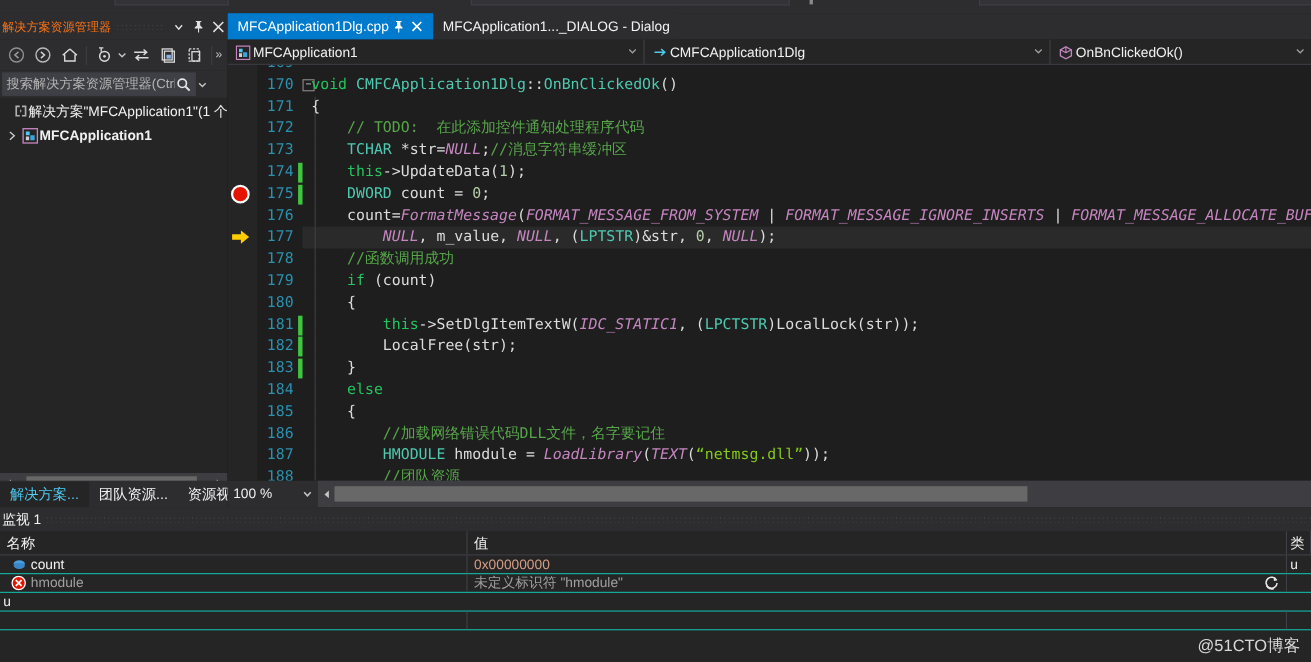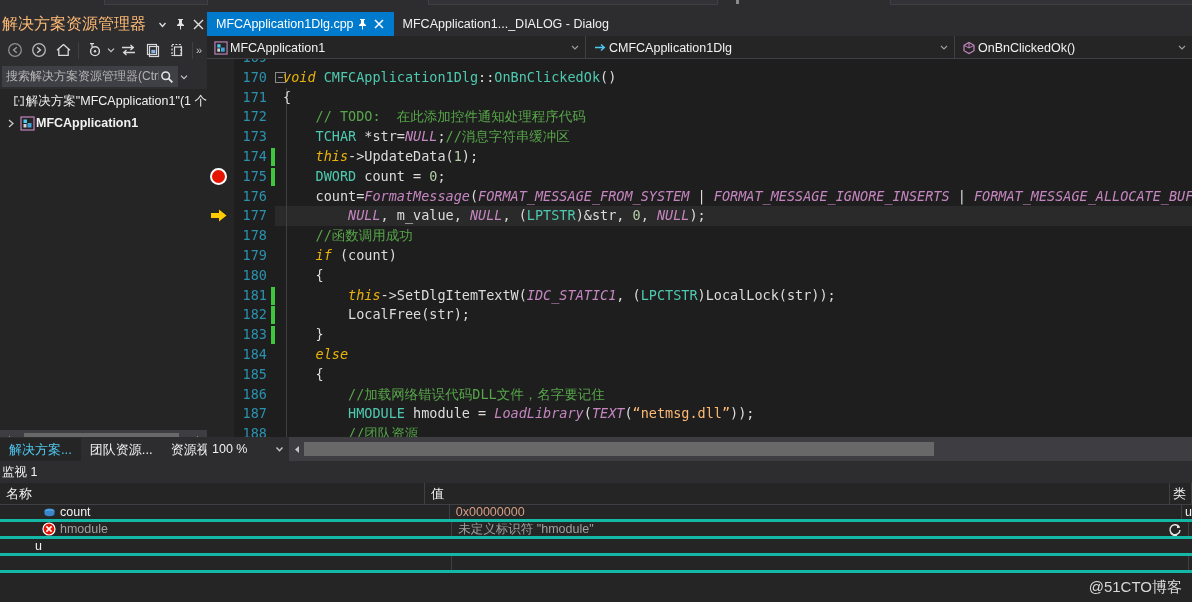--- a/index.html
+++ b/index.html
@@ -16,21 +16,21 @@
   .top-strip .tbox { position:absolute; top:-8px; height:13px; border:1px solid #3f3f46; background:#333337; }
   .tb1 { left:104px; width:104px; }
   .tb2 { left:428px; width:290px; }
   .tb3 { left:890px; width:348px; }
   .tb-dot { position:absolute; top:0px; width:3px; height:4px; background:#8a8a8a; }
 
   
   .se-panel { position:absolute; left:0; top:12px; width:207px; height:425px; background:#252526; }
   .se-title { position:absolute; left:0; top:0; width:207px; height:24px; background:#2d2d30;
               display:flex; align-items:center; padding-left:2px; }
-  .se-title-text { color:#fdba74; font-size:16px; white-space:nowrap; }
+  .se-title-text { color:#f97316; font-size:11px; white-space:nowrap; }
   .se-dots { flex:1; height:14px; margin:0 4px; position:relative; opacity:.55; }
   .se-dots::before { content:""; position:absolute; left:0; right:0; top:4px; height:6px;
      background-image: radial-gradient(#6d6d70 .5px, transparent .6px);
      background-size: 4px 4px; }
   .ttl-btn { width:18px; height:20px; color:#d0d0d0; font-size:13px; display:flex;
              align-items:center; justify-content:center; cursor:default; }
   .ttl-btn svg { display:block; }
 
   .se-toolbar { position:absolute; left:0; top:24px; width:207px; height:28px; background:#2d2d30;
                 display:flex; align-items:center; padding-left:3px; }
@@ -105,25 +105,25 @@
   .chgbar { position:absolute; left:64px; width:4px; top:1px; height:18px; }
   .chg-green { background:#3ec73e; }
   .codetxt { position:absolute; left:76px; }
   .cl.curline .hl { position:absolute; left:68px; right:0; top:0; height:19.8px; background:#2a2a2a; }
   .cl.curline .codetxt, .cl.curline .lnum { z-index:2; }
   .fold { position:absolute; left:68px; top:4px; width:11px; height:11px; border:1px solid #8a8a8a;
           color:#c0c0c0; font-size:9px; line-height:9px; text-align:center; }
   .indentline { position:absolute; left:79px; top:0; width:1px; height:19.8px; background:#404040; }
 
   
-  .kw   { color:#eab308;font-style:italic; }
+  .kw   { color:#22c55e; }
   .type { color:#4ec9b0; }
   .cmt  { color:#57a64a; }
   .mac  { color:#c586c0;font-style:italic; }
-  .str  { color:#fdba74; }
+  .str  { color:#84cc16; }
   .num  { color:#b5cea8; }
   .pln  { color:#dcdcdc; }
 
   
   .bp-dot { position:absolute; left:3px; width:17px; height:17px; border-radius:50%;
             background:#e51400; border:2px solid #ffffff; }
   .exec-arrow { position:absolute; left:3px; width:18px; height:17px; }
 
   
   .ed-bottom { position:absolute; left:0; top:425px; width:985px; height:24px; background:#2d2d30;
@@ -139,21 +139,21 @@
 
   
   .watch { position:absolute; left:0; top:461px; width:1192px; height:141px; background:#252526; }
   .watch-title { height:22px; background:#2d2d30; display:flex; align-items:center; padding-left:2px; }
   .watch-title-text { color:#f1f1f1; font-size:12.5px; white-space:nowrap; padding-right:4px; }
   .watch-dots { flex:1; height:14px; position:relative; opacity:.55; }
   .watch-dots::before { content:""; position:absolute; left:0; right:0; top:4px; height:6px;
      background-image: radial-gradient(#6d6d70 .5px, transparent .6px); background-size:4px 4px; }
 
   .wt-head { display:flex; height:22px; background:#252526; border-bottom:1px solid #3f3f46; }
-  .wt-row  { display:flex; height:17px; border-bottom:3px solid #14b8a6; align-items:flex-end;padding-left:32px; }
+  .wt-row  { display:flex; height:17px; border-bottom:1px solid #14b8a6; align-items:flex-end; }
   .wt-c-name  { width:425px; display:flex; align-items:center; padding-left:6px;
                 border-right:1px solid #3f3f46; height:100%; }
   .wt-c-value { width:745px; display:flex; align-items:center; padding-left:6px;
                 border-right:1px solid #3f3f46; height:100%; position:relative; }
   .wt-c-type  { flex:1; display:flex; align-items:center; padding-left:3px; height:100%; }
   .wt-head .wt-c-name, .wt-head .wt-c-value, .wt-head .wt-c-type { border-right:1px solid #3f3f46; }
   .wt-htxt { color:#f1f1f1; font-size:13px; }
   .wt-name { color:#f1f1f1; font-size:12.5px; }
   .wt-name.dim { color:#a0a0a0; }
   .wt-val { font-size:12.5px; color:#f1f1f1; white-space:nowrap; }

